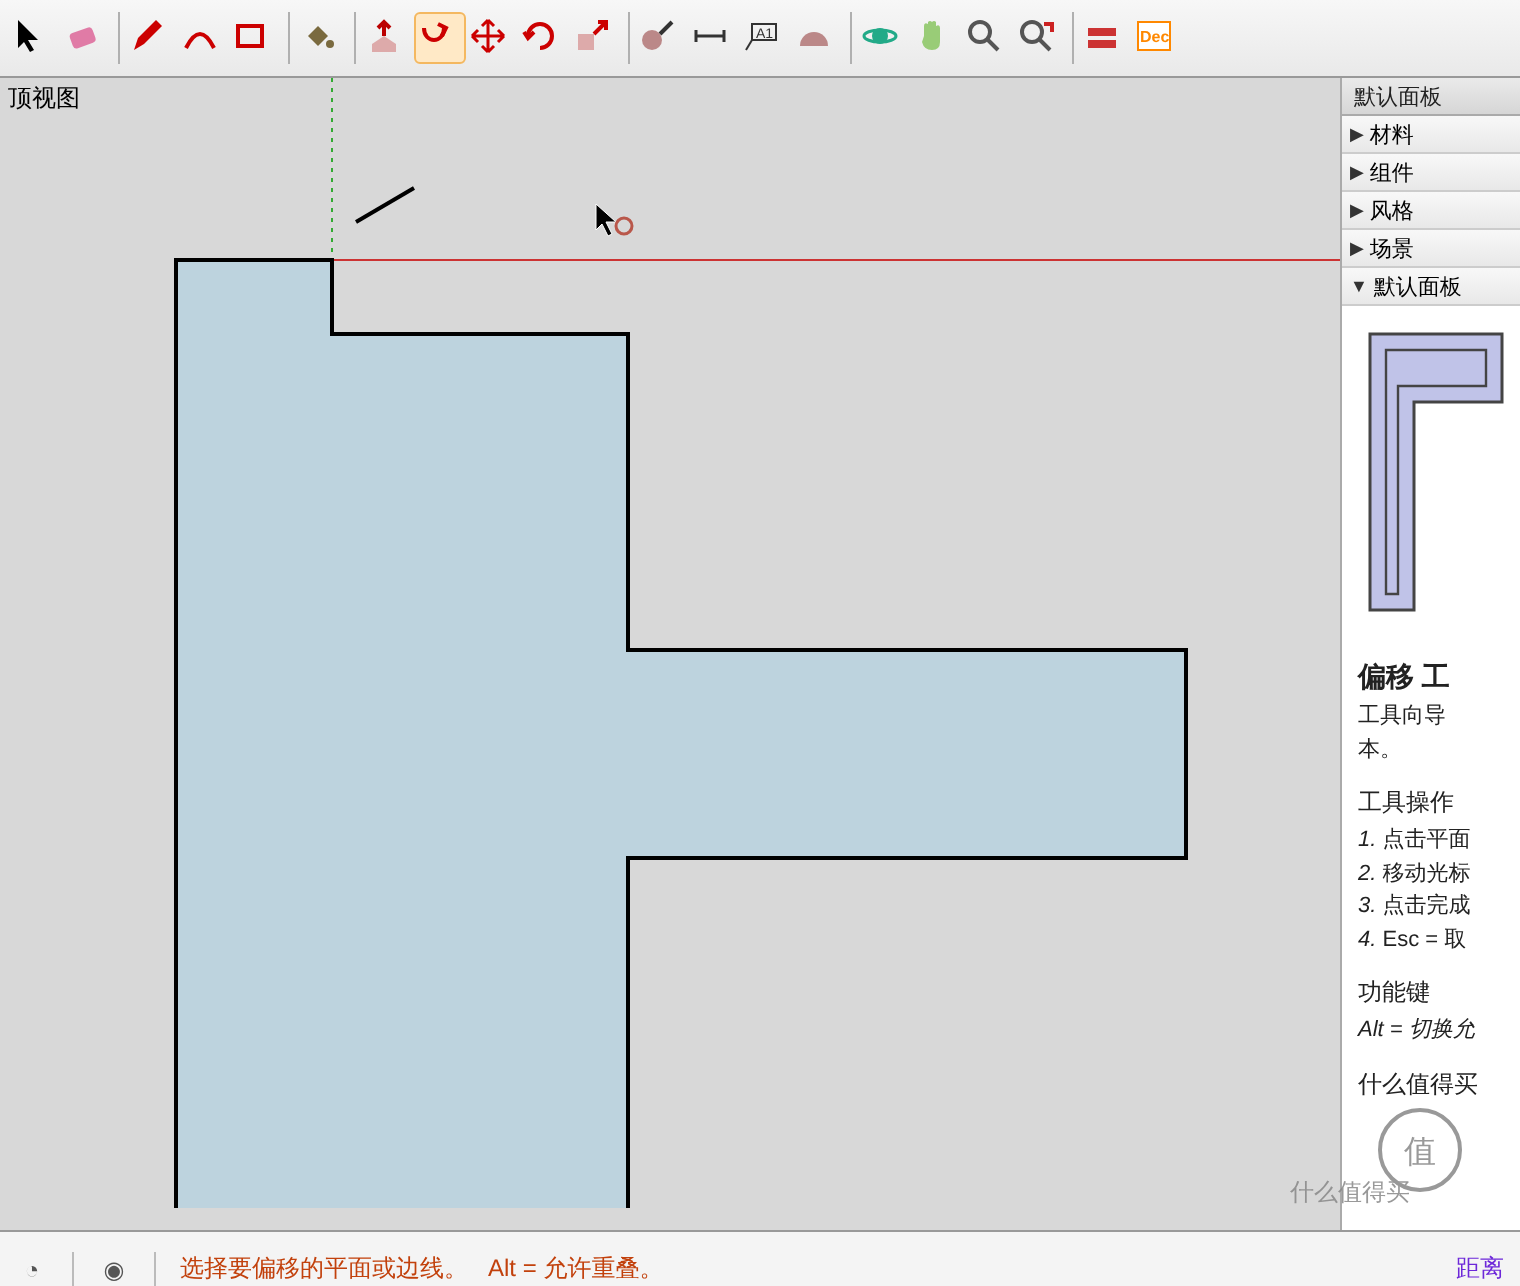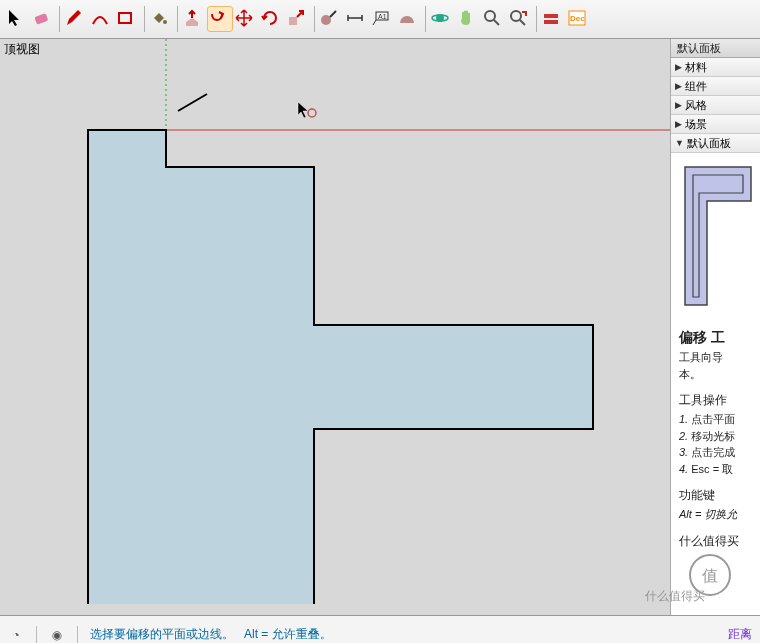--- a/index.html
+++ b/index.html
@@ -18,21 +18,21 @@
   .panel-item .arrow{font-size:9px;margin-right:3px;color:#333}
   .instructor{flex:1;background:#fff;padding:8px 20px 8px 8px;overflow:hidden;font-size:11px;color:#222}
   .instructor svg{margin-bottom:10px}
   .instructor h3{font-size:14px;font-weight:bold;margin:6px 0 2px}
   .instructor h4{font-size:12px;font-weight:normal;margin:10px 0 2px}
   .instructor p,.instructor li{font-size:11px;line-height:1.5}
   .instructor ol{list-style:none;margin:2px 0}
   .statusbar{height:38px;border-top:1px solid #999;background:#f4f4f4;display:flex;align-items:center;padding:0 8px;gap:8px}
   .status-icon{width:16px;height:16px;display:inline-flex;align-items:center;justify-content:center;color:#555}
   .status-sep{width:1px;height:18px;background:#bbb;margin:0 4px}
-  .status-text{font-size:12px;color:#0369a1}
+  .status-text{font-size:12px;color:#c2410c}
   .status-right{margin-left:auto;font-size:12px;color:#6d28d9}
   .watermark{position:absolute;right:20px;bottom:40px;opacity:.85;pointer-events:none}
 </style>
 </head>
 <body>
 
 <div class="toolbar" id="toolbar">
     <div class="tool-btn">
       <span><svg width="20" height="20" viewBox="0 0 20 20">
           <path d="M4 2 L4 16 L7 13 L10 18 L12 17 L9 12 L14 12 Z" fill="#000"></path>

